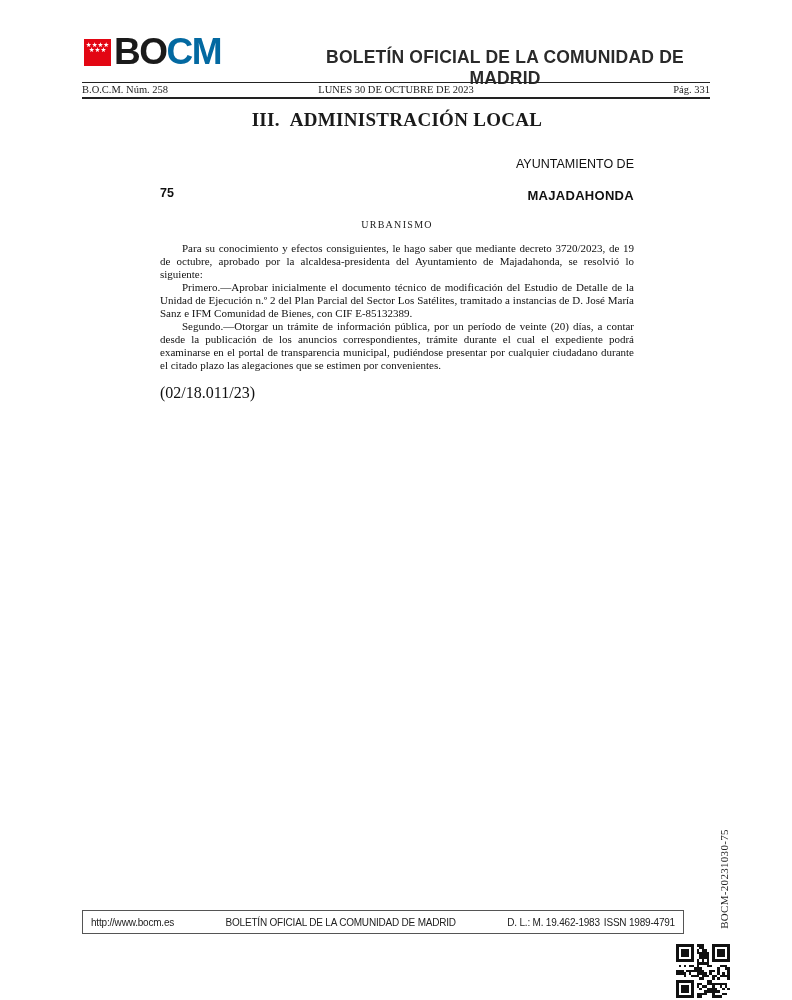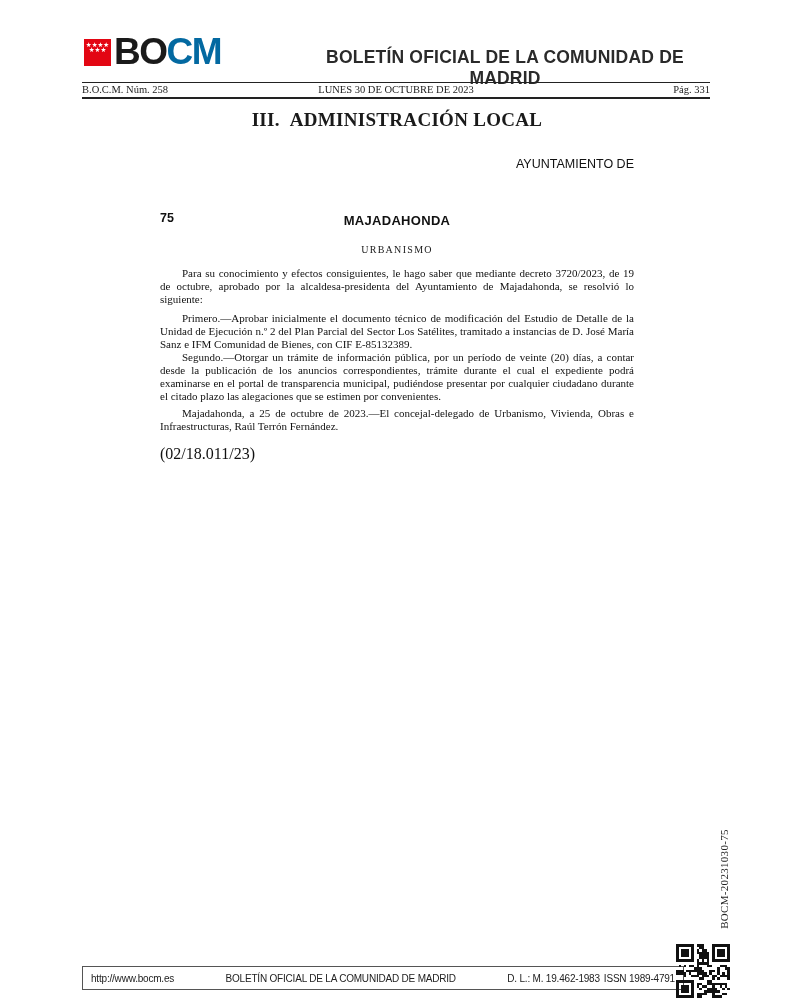--- a/index.html
+++ b/index.html
@@ -36,42 +36,42 @@
   .meta-row .m-center{justify-self:center;}
   .meta-row .m-right{justify-self:end;}
   
   .content{position:absolute;left:160px;width:474px;top:100px;}
   .section-title{
     margin:9px 0 0 0;text-align:center;
     font-size:19px;font-weight:bold;color:#1a1a1a;letter-spacing:0.3px;
   }
   .section-title .sec-num{margin-right:10px;}
   .entity{margin-top:26px;text-align:right;font-family:"Liberation Sans", sans-serif;font-size:12.5px;color:#111;}
-  .muni-row{position:relative;margin-top:40px;text-align:center;}
+  .muni-row{position:relative;margin-top:15px;text-align:right;}
   .item-number{position:absolute;left:0;top:0;font-family:"Liberation Sans", sans-serif;font-weight:bold;font-size:12.5px;}
   .municipality{font-family:"Liberation Sans", sans-serif;font-weight:bold;font-size:13px;letter-spacing:0.3px;}
   .category{margin-top:15px;text-align:center;font-size:10px;letter-spacing:1.3px;color:#1a1a1a;}
   .body-par{
     margin:0;font-size:11px;line-height:13px;text-align:justify;text-indent:22px;color:#111;
   }
-  .body-par.p0{margin-top:12px;margin-bottom:6px;}
+  .body-par.p0{margin-top:12px;}
   .body-par.p1{margin-bottom:0;}
   .body-par.p2{margin-bottom:4px;}
   .body-par.p3{margin-top:2px;}
   .ref-code{margin-top:12px;text-align:left;padding-right:26px;font-size:16px;color:#111;}
   
   .vertical-id{
     position:absolute;left:664px;top:873px;width:120px;
     text-align:center;font-size:11px;letter-spacing:0.3px;color:#222;
     transform:rotate(-90deg);transform-origin:50% 50%;
     white-space:nowrap;
   }
   
   .footer-box{
-    position:absolute;left:82px;top:966px;width:584px;height:22px;
+    position:absolute;left:82px;top:910px;width:584px;height:22px;
     border:1px solid #555;box-sizing:content-box;
     display:flex;align-items:center;justify-content:space-between;
     padding:0 8px;
     font-family:"Liberation Sans", sans-serif;font-size:10px;letter-spacing:-0.2px;color:#222;
   }
   .footer-right{display:flex;gap:4px;}
   .qr{position:absolute;left:676px;top:944px;width:54px;height:54px;}
 </style>
 </head>
 <body>
@@ -101,21 +101,20 @@
     <div class="entity">AYUNTAMIENTO DE</div>
     <div class="muni-row">
       <span class="item-number">75</span>
       <span class="municipality">MAJADAHONDA</span>
     </div>
     <div class="category">URBANISMO</div>
 
     <p class="body-par p0">Para su conocimiento y efectos consiguientes, le hago saber que mediante decreto 3720/2023, de 19 de octubre, aprobado por la alcaldesa-presidenta del Ayuntamiento de Majadahonda, se resolvió lo siguiente:</p>
     <p class="body-par p1">Primero.—Aprobar inicialmente el documento técnico de modificación del Estudio de Detalle de la Unidad de Ejecución n.º 2 del Plan Parcial del Sector Los Satélites, tramitado a instancias de D. José María Sanz e IFM Comunidad de Bienes, con CIF E-85132389.</p>
     <p class="body-par p2">Segundo.—Otorgar un trámite de información pública, por un período de veinte (20) días, a contar desde la publicación de los anuncios correspondientes, trámite durante el cual el expediente podrá examinarse en el portal de transparencia municipal, pudiéndose presentar por cualquier ciudadano durante el citado plazo las alegaciones que se estimen por convenientes.</p>
-    <p class="body-par p3">Majadahonda, a 25 de octubre de 2023.—El concejal-delegado de Urbanismo, Vivienda, Obras e Infraestructuras, Raúl Terrón Fernández.</p>
 
     <div class="ref-code">(02/18.011/23)</div>
   </div>
 
   <div class="vertical-id">BOCM-20231030-75</div>
 
   <div class="footer-box">
     <span>http://www.bocm.es</span>
     <span>BOLETÍN OFICIAL DE LA COMUNIDAD DE MADRID</span>
     <span class="footer-right">

